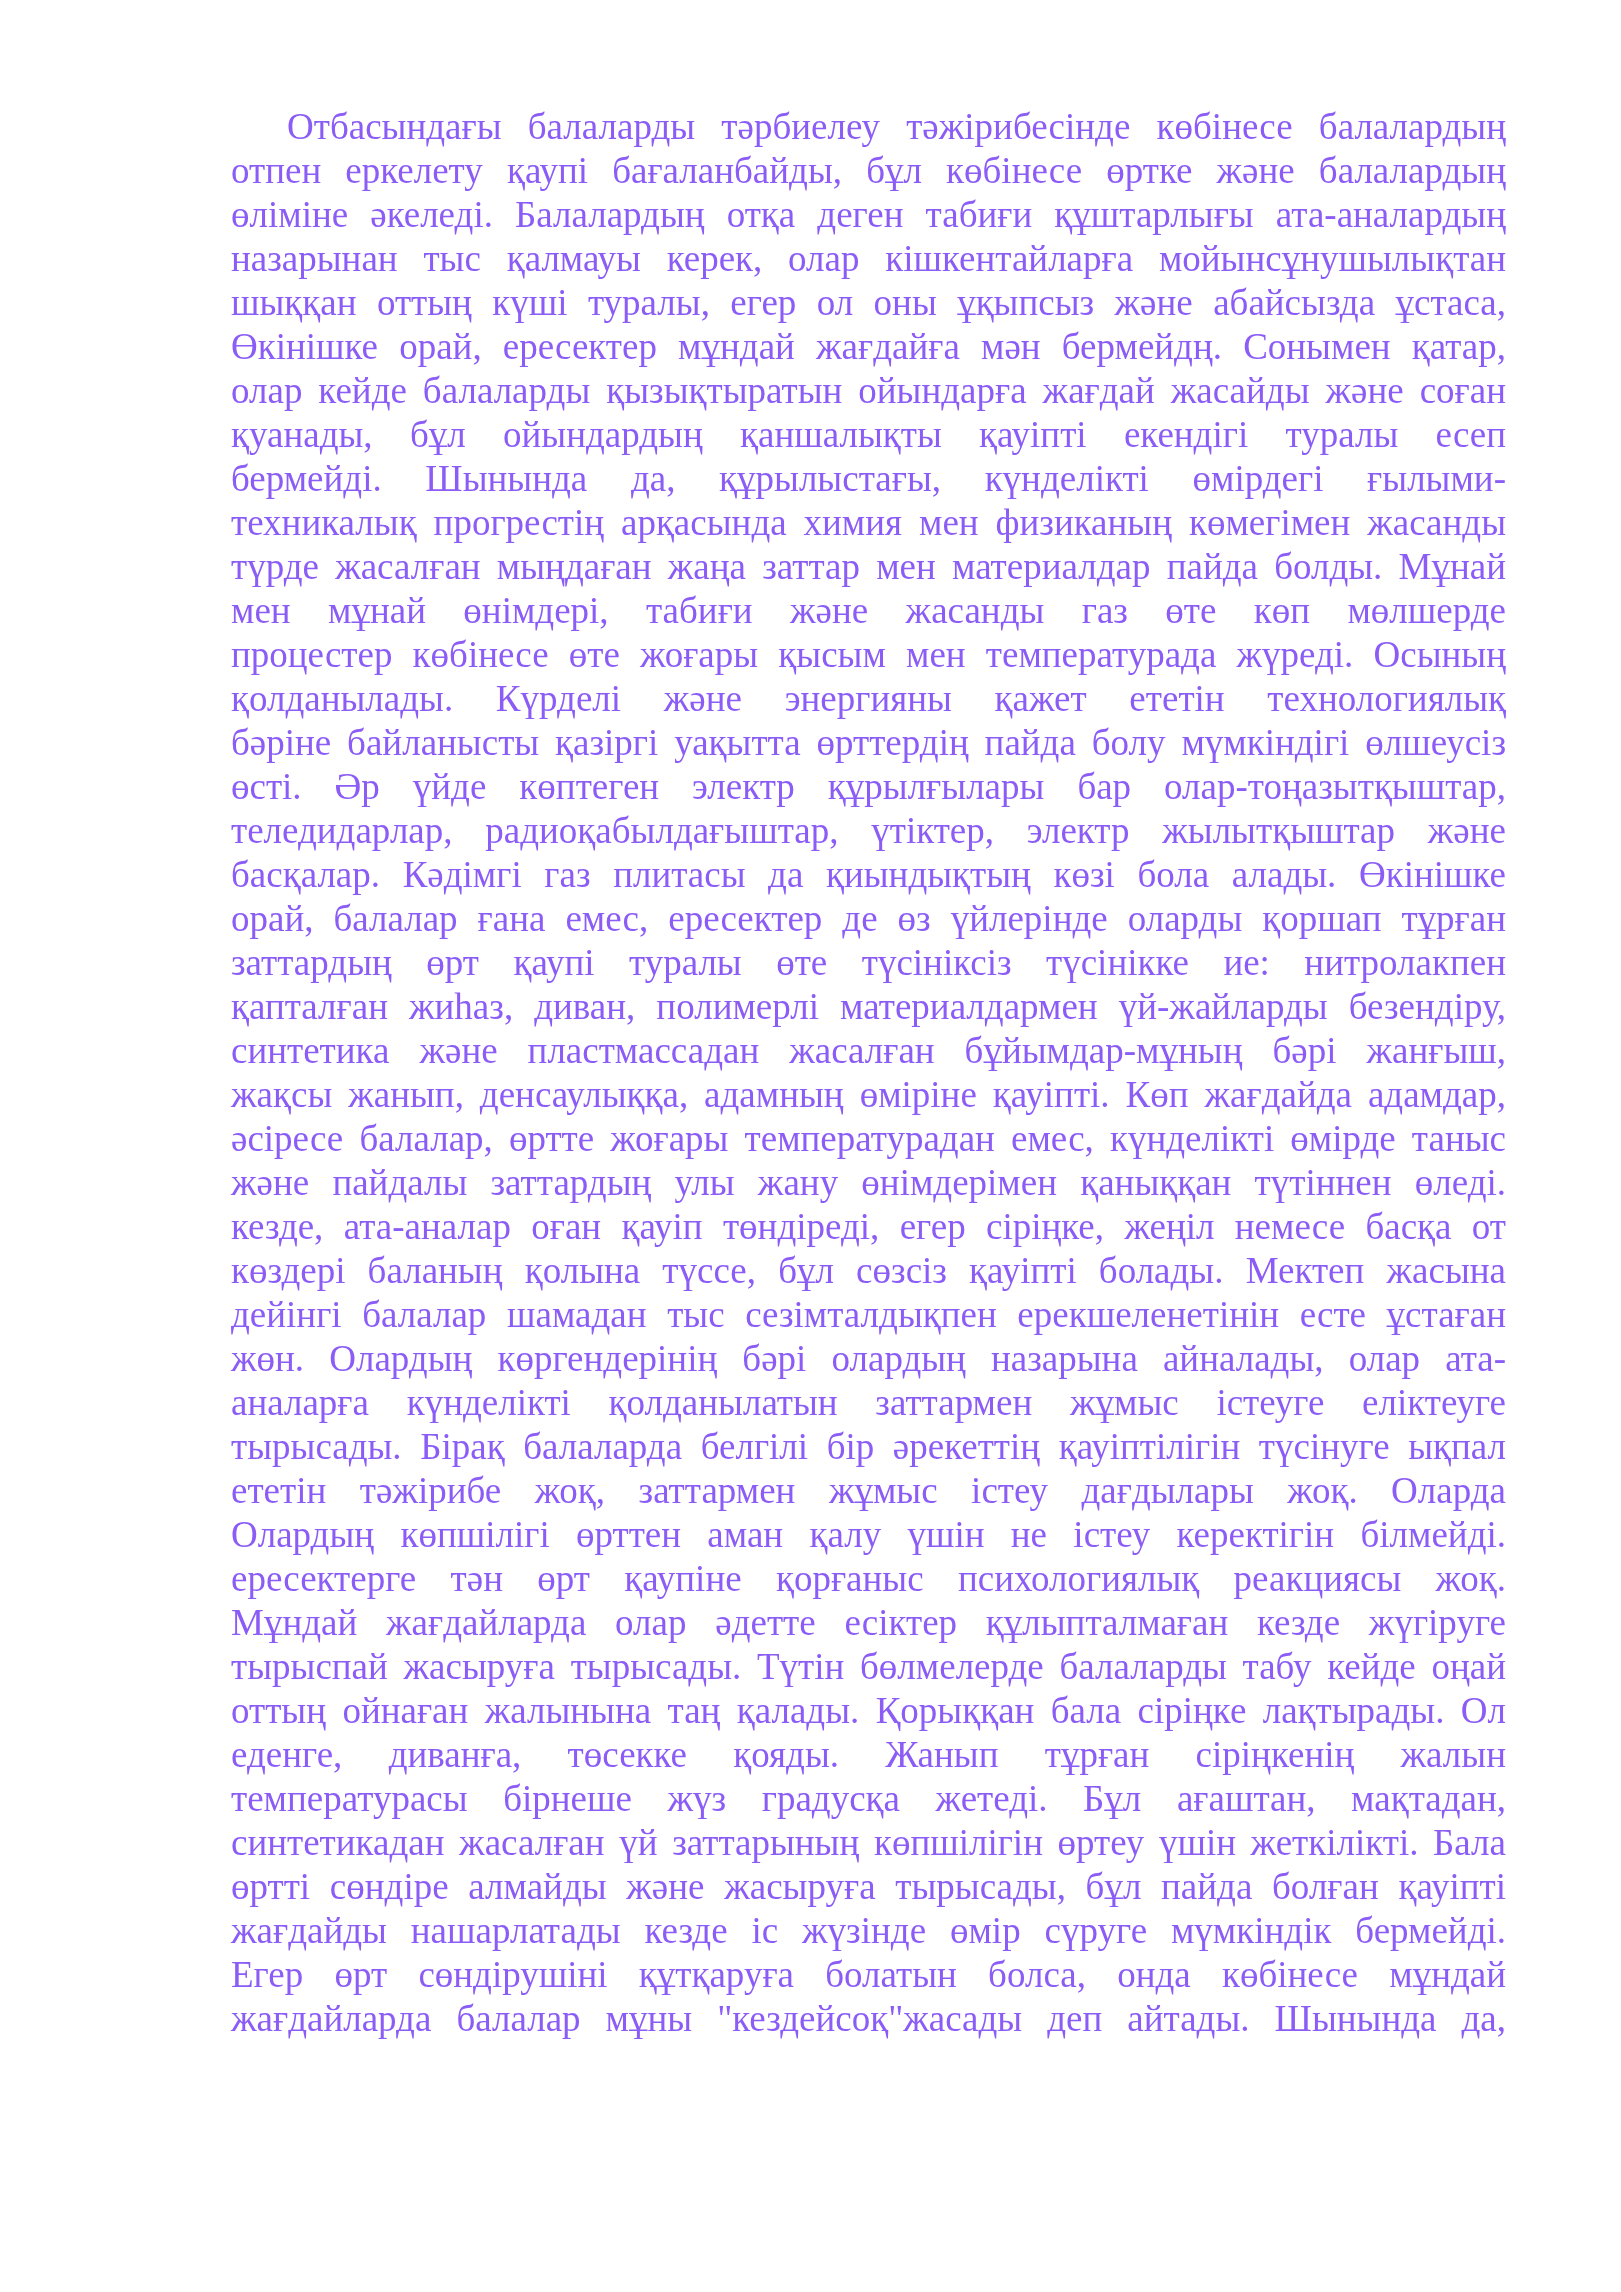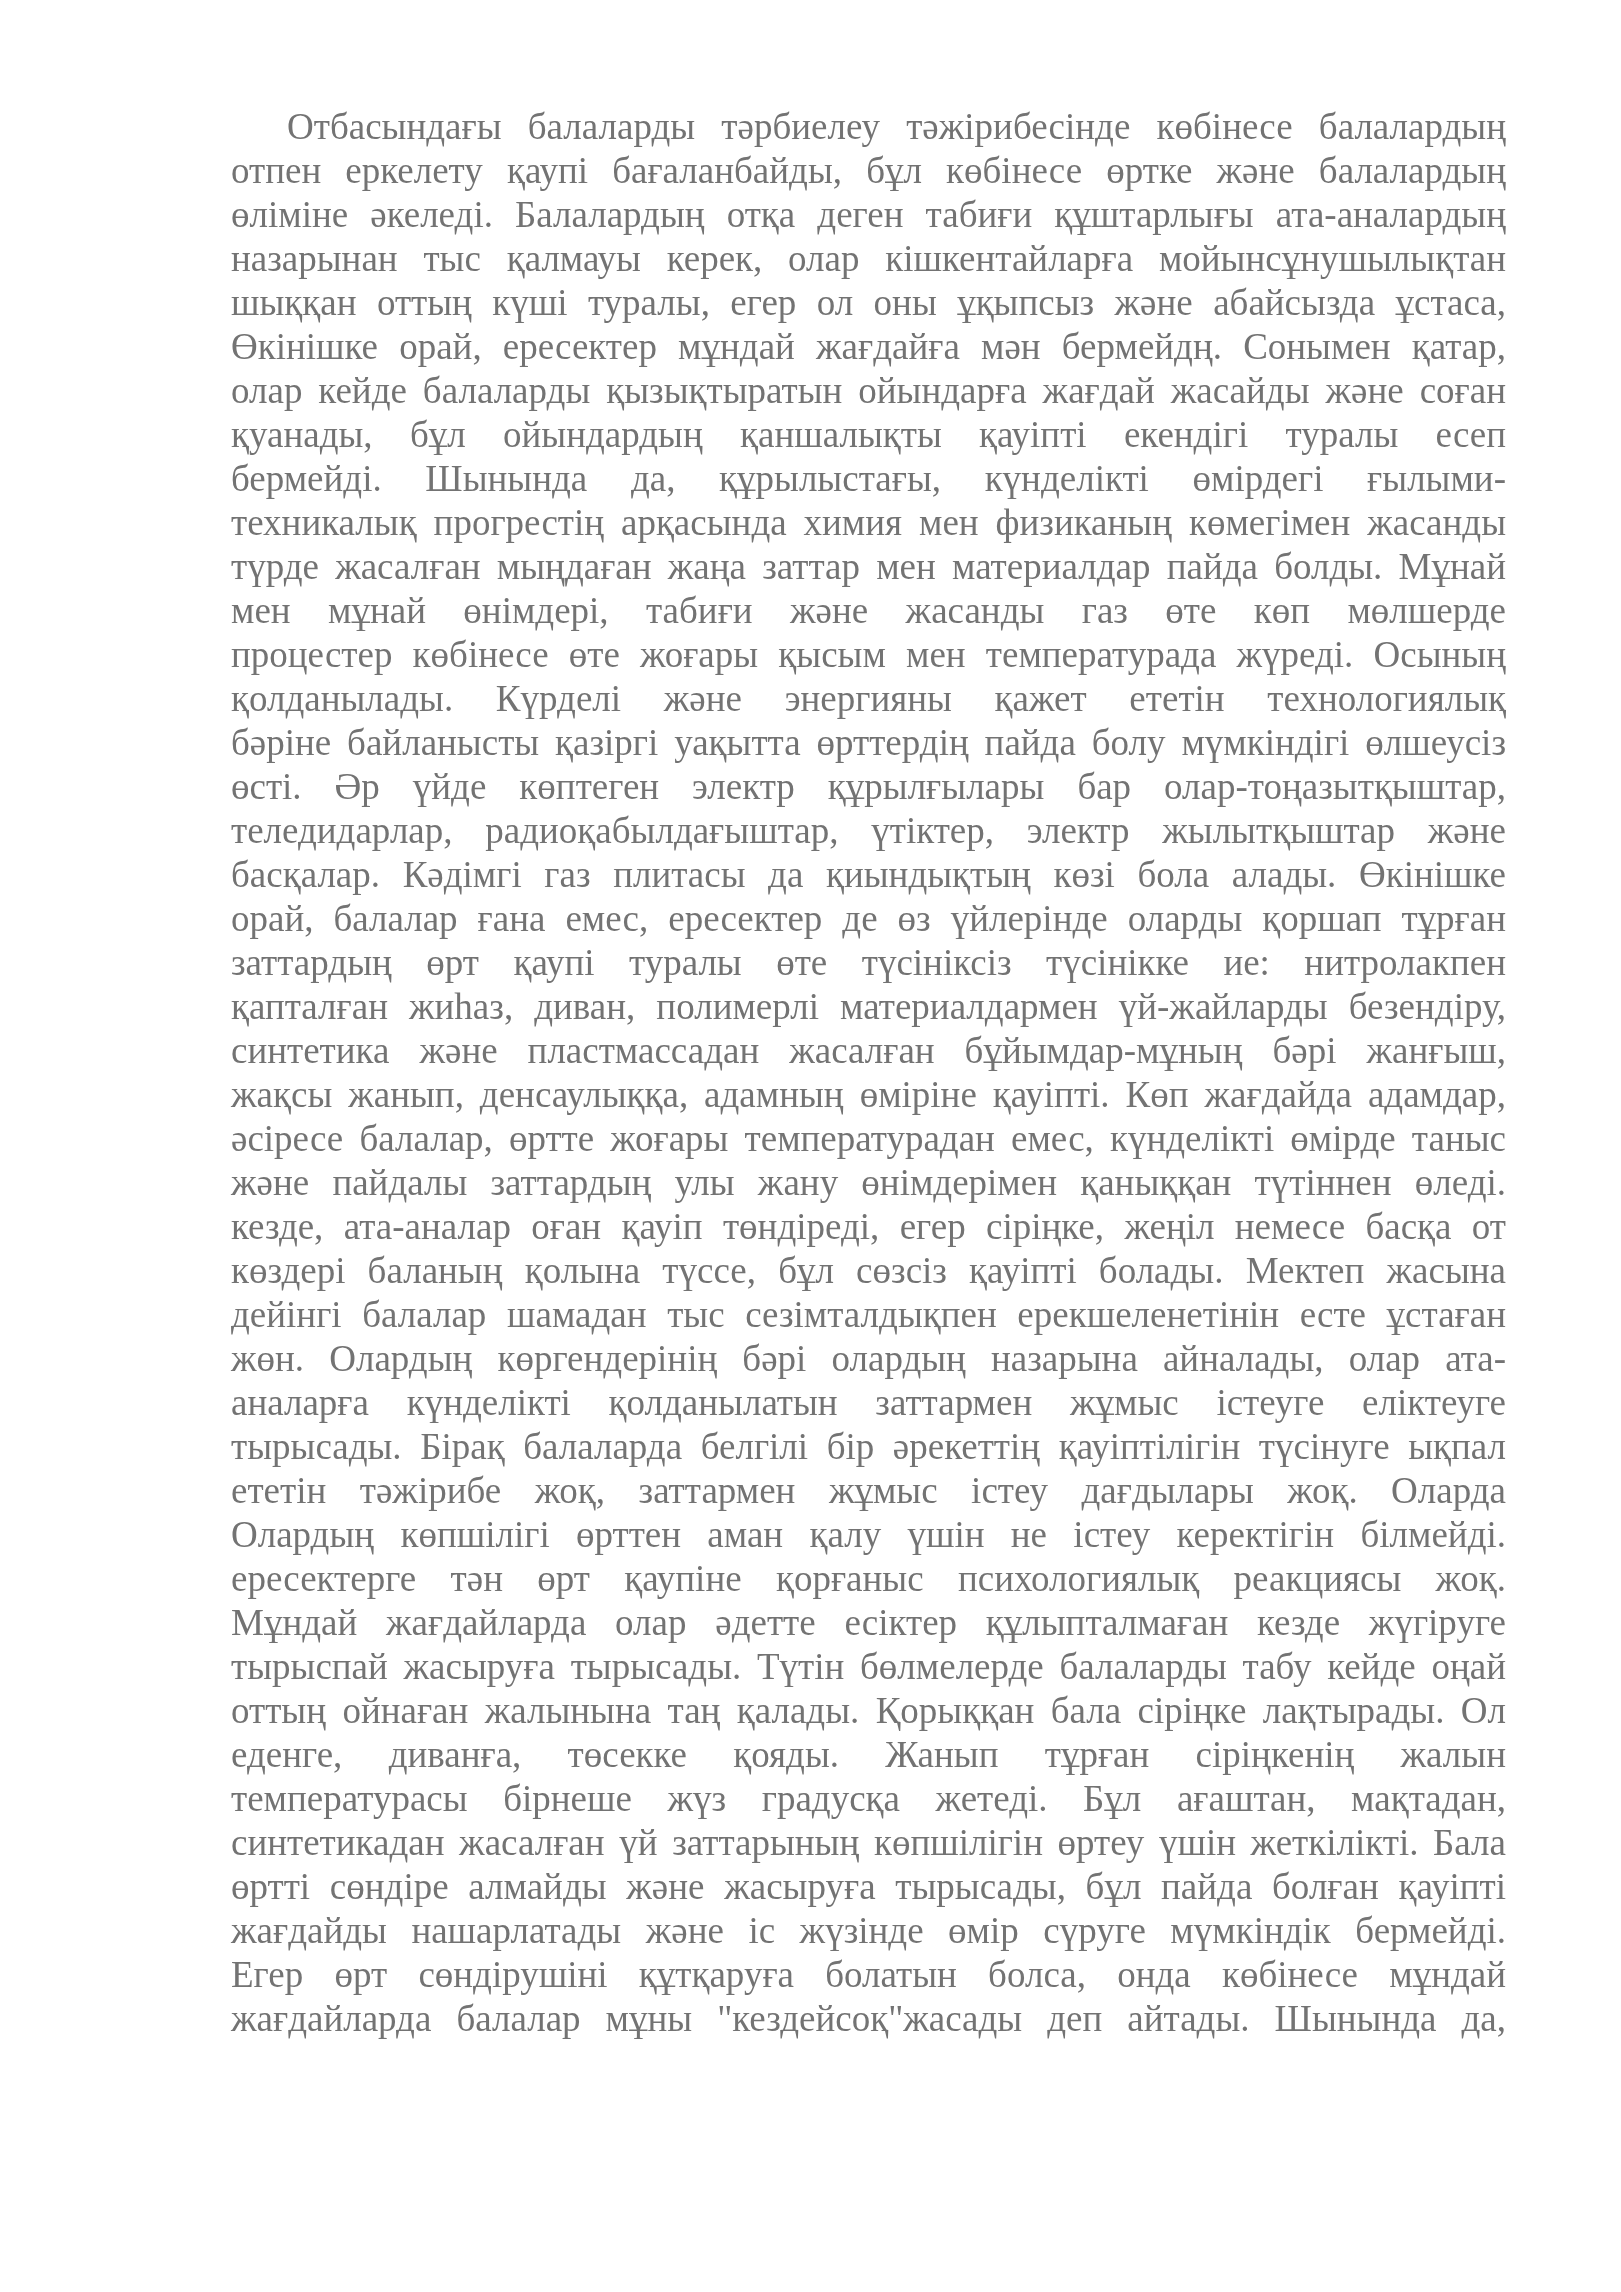--- a/index.html
+++ b/index.html
@@ -16,21 +16,21 @@
     font-family: "Liberation Serif", "DejaVu Serif", serif;
     overflow: hidden;
   }
   .text-block {
     position: absolute;
     left: 231px;
     top: 105px;
     width: 1275px;
     font-size: 37px;
     line-height: 44px;
-    color: #737373;
+    color: #8b5cf6;
   }
   .text-line {
     text-align: justify;
     text-align-last: justify;
     white-space: normal;
   }
   .text-line.first {
     text-indent: 56px;
   }
 </style>
@@ -73,18 +73,18 @@
       <div class="text-line">ететін тәжірибе жоқ, заттармен жұмыс істеу дағдылары жоқ. Оларда</div>
       <div class="text-line">Олардың көпшілігі өрттен аман қалу үшін не істеу керектігін білмейді.</div>
       <div class="text-line">ересектерге тән өрт қаупіне қорғаныс психологиялық реакциясы жоқ.</div>
       <div class="text-line">Мұндай жағдайларда олар әдетте есіктер құлыпталмаған кезде жүгіруге</div>
       <div class="text-line">тырыспай жасыруға тырысады. Түтін бөлмелерде балаларды табу кейде оңай</div>
       <div class="text-line">оттың ойнаған жалынына таң қалады. Қорыққан бала сіріңке лақтырады. Ол</div>
       <div class="text-line">еденге, диванға, төсекке қояды. Жанып тұрған сіріңкенің жалын</div>
       <div class="text-line">температурасы бірнеше жүз градусқа жетеді. Бұл ағаштан, мақтадан,</div>
       <div class="text-line">синтетикадан жасалған үй заттарының көпшілігін өртеу үшін жеткілікті. Бала</div>
       <div class="text-line">өртті сөндіре алмайды және жасыруға тырысады, бұл пайда болған қауіпті</div>
-      <div class="text-line">жағдайды нашарлатады және іс жүзінде өмір сүруге мүмкіндік бермейді.</div>
+      <div class="text-line">жағдайды нашарлатады кезде іс жүзінде өмір сүруге мүмкіндік бермейді.</div>
       <div class="text-line">Егер өрт сөндірушіні құтқаруға болатын болса, онда көбінесе мұндай</div>
       <div class="text-line">жағдайларда балалар мұны "кездейсоқ"жасады деп айтады. Шынында да,</div>
     </div>
 </div>
 
 
 </body></html>

